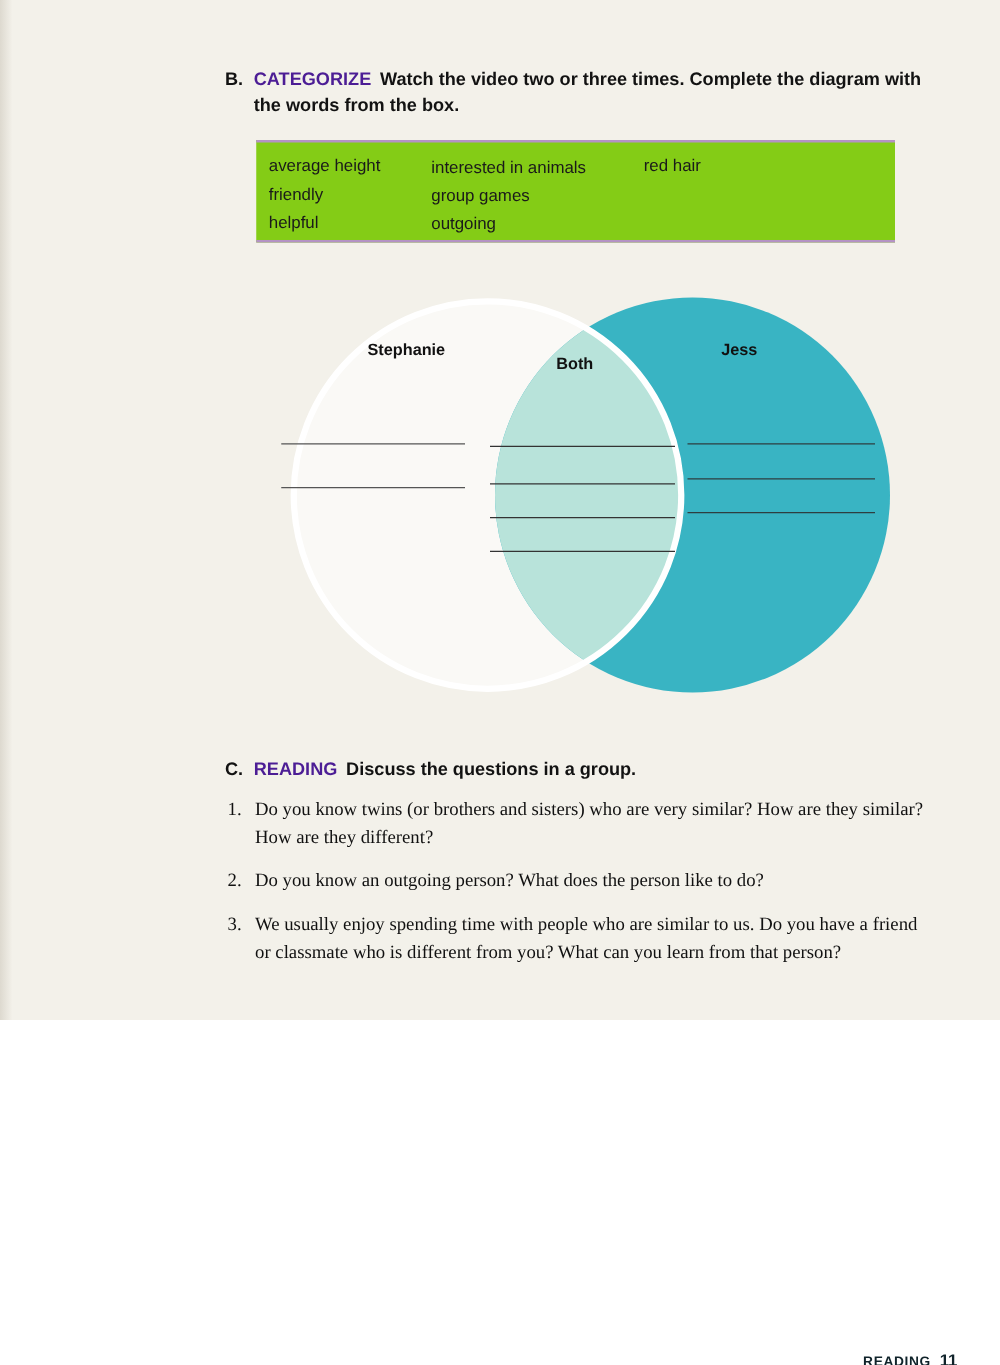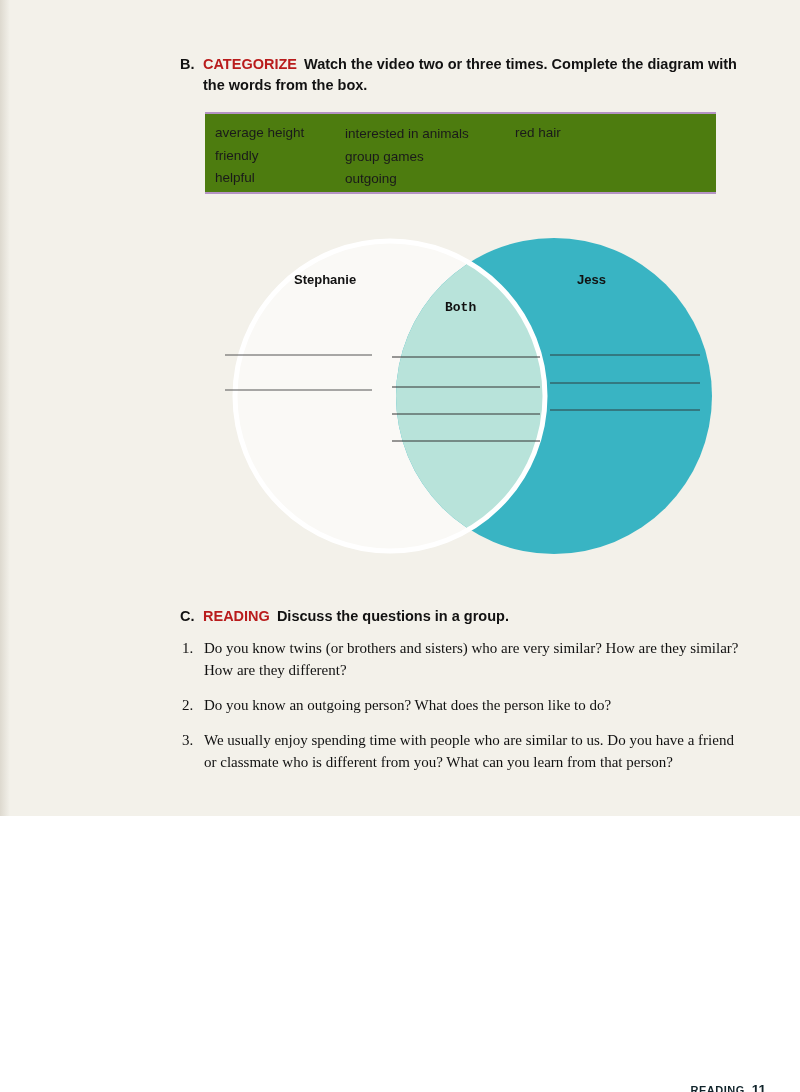--- a/index.html
+++ b/index.html
@@ -4,37 +4,37 @@
 <style>
   html,body{margin:0;padding:0;}
   body{background:#ffffff;font-family:"Liberation Sans",sans-serif;}
   .page{position:relative;width:800px;height:1092px;background:#ffffff;overflow:hidden;}
   .cream-bg{position:absolute;left:0;top:0;width:800px;height:816px;background:#f3f1ea;}
   .edge-shadow{position:absolute;left:0;top:0;width:10px;height:816px;background:linear-gradient(90deg,#ddd9cf,#f3f1ea);}
 
   
   .heading{position:absolute;width:560px;font-size:14.5px;font-weight:bold;color:#121212;line-height:21px;padding-left:23px;box-sizing:border-box;}
   .heading .letter{position:absolute;left:0;top:0;}
-  .heading .keyword{color:#b91c1c;margin-right:7px;}
+  .heading .keyword{color:#4c1d95;margin-right:7px;}
   .heading-b{left:180px;top:54px;}
   .heading-c{left:180px;top:606px;}
 
   
-  .word-box{position:absolute;left:205px;top:112px;width:511px;height:82px;background:#4d7c0f;border-top:2px solid #b493c4;border-bottom:2px solid #b493c4;box-sizing:border-box;display:flex;padding:8px 0 0 10px;}
+  .word-box{position:absolute;left:205px;top:112px;width:511px;height:82px;background:#84cc16;border-top:2px solid #b493c4;border-bottom:2px solid #b493c4;box-sizing:border-box;display:flex;padding:8px 0 0 10px;}
   .wb-col{display:flex;flex-direction:column;}
   .wb-col div{font-size:13.5px;color:#1a1a1a;line-height:22.5px;}
   .wb-col-1{width:130px;}
   .wb-col-2{width:170px;justify-content:center;}
   .wb-col-3{width:200px;}
 
   
   .venn-svg{position:absolute;left:200px;top:225px;}
   .venn-label{position:absolute;font-size:13px;font-weight:bold;color:#111;}
   .label-stephanie{left:294px;top:272px;}
-  .label-both{left:445px;top:300px;font-family:Liberation Mono, monospace;}
+  .label-both{left:445px;top:283px;}
   .label-jess{left:577px;top:272px;}
 
   
   .questions{position:absolute;left:180px;top:637px;width:562px;font-family:"Liberation Serif",serif;font-size:15px;color:#111;}
   .question{position:relative;padding-left:24px;line-height:22px;margin-bottom:13px;}
   .question .qnum{position:absolute;left:2px;top:0;}
 
   
   .footer{position:absolute;right:34px;top:1080px;color:#10232a;text-align:right;}
   .footer .flabel{font-size:11px;font-weight:bold;letter-spacing:0.5px;}

